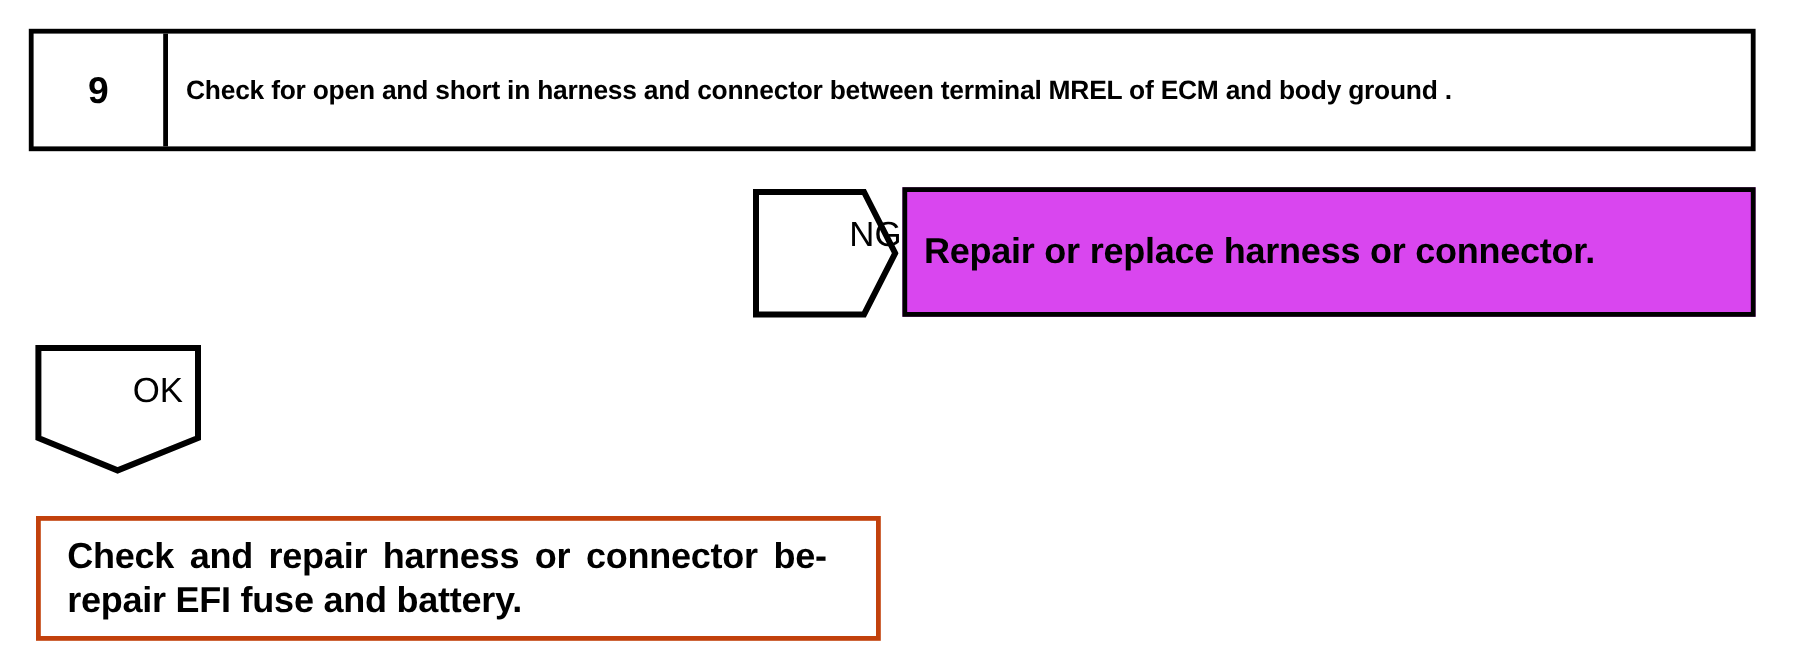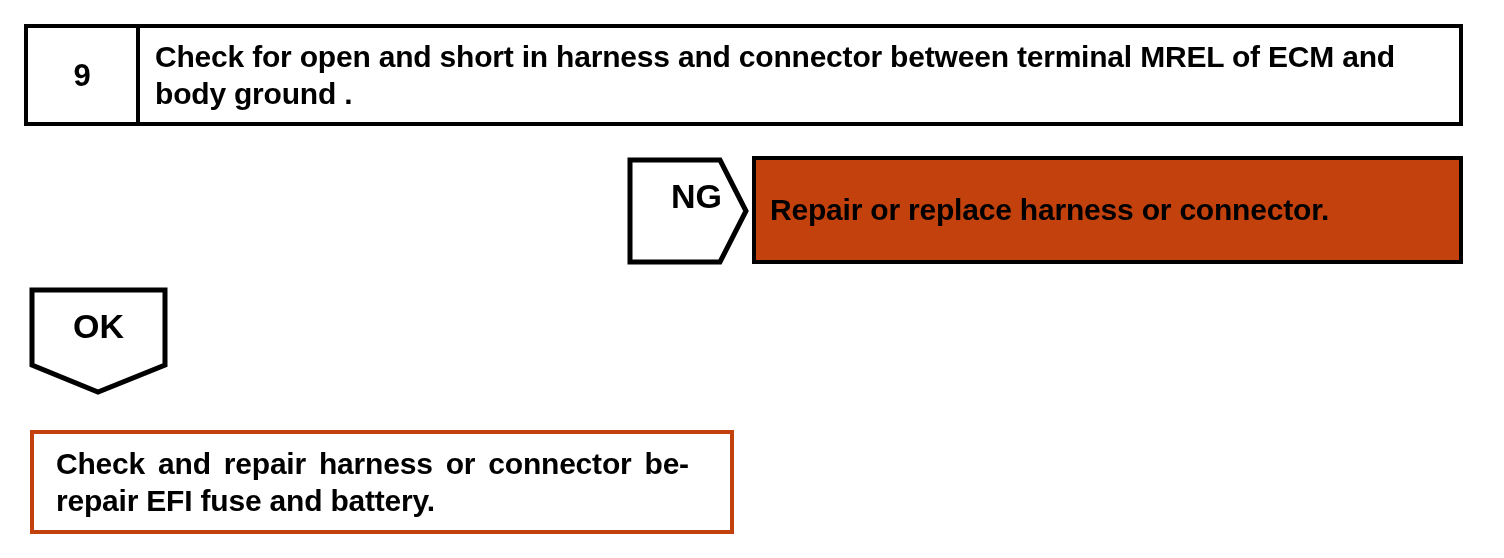--- a/index.html
+++ b/index.html
@@ -45,21 +45,21 @@
     font-weight: bold;
     line-height: 1;
     letter-spacing: 0px;
   }
   .step-text {
     position: absolute;
     left: 127px;
     top: 50%;
     transform: translateY(-50%);
     width: 1290px;
-    font-size: 30px;
+    font-size: 22px;
     font-weight: bold;
     line-height: 37px;
     letter-spacing: -0.2px;
   }
 
   
   .ng-arrow {
     position: absolute;
     left: 627px;
     top: 157px;
@@ -83,21 +83,21 @@
 
   
   .repair-box {
     position: absolute;
     left: 752px;
     top: 156px;
     width: 711px;
     height: 108px;
     border: 4px solid #000;
     box-sizing: border-box;
-    background: #c2410c;
+    background: #d946ef;
   }
   .repair-text {
     position: absolute;
     left: 14px;
     top: 50%;
     transform: translateY(-50%);
     width: 670px;
     font-size: 30px;
     font-weight: bold;
     line-height: 36px;
@@ -115,23 +115,24 @@
   .ok-arrow svg { display: block; }
   .ok-label {
     position: absolute;
     left: 0;
     top: 0;
     width: 139px;
     height: 78px;
     display: flex;
     align-items: center;
     justify-content: center;
-    font-size: 34px;
-    font-weight: bold;
+    font-size: 29px;
+    font-weight: normal;
     letter-spacing: 0px;
+    padding-left: 33px;
   }
 
   
   .result-box {
     position: absolute;
     left: 30px;
     top: 430px;
     width: 704px;
     height: 104px;
     border: 4px solid #c2410c;

